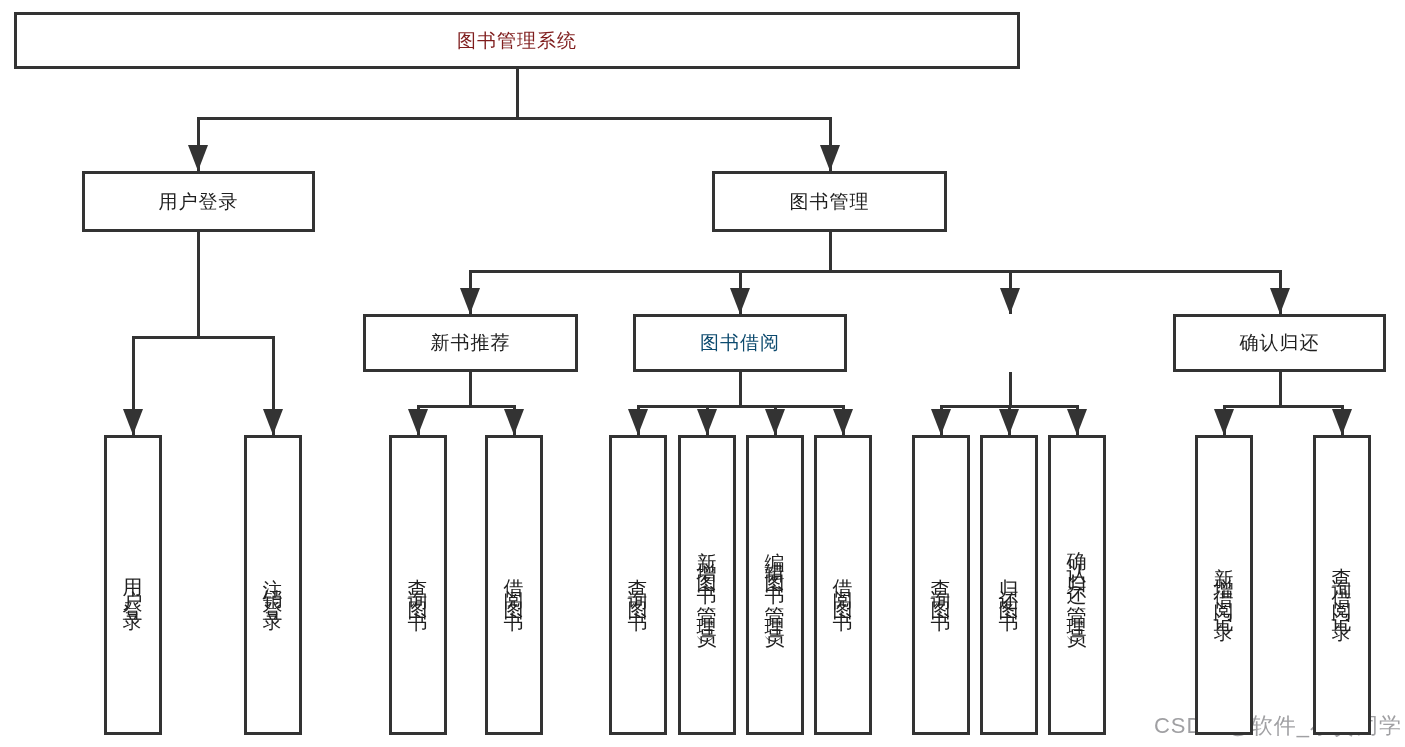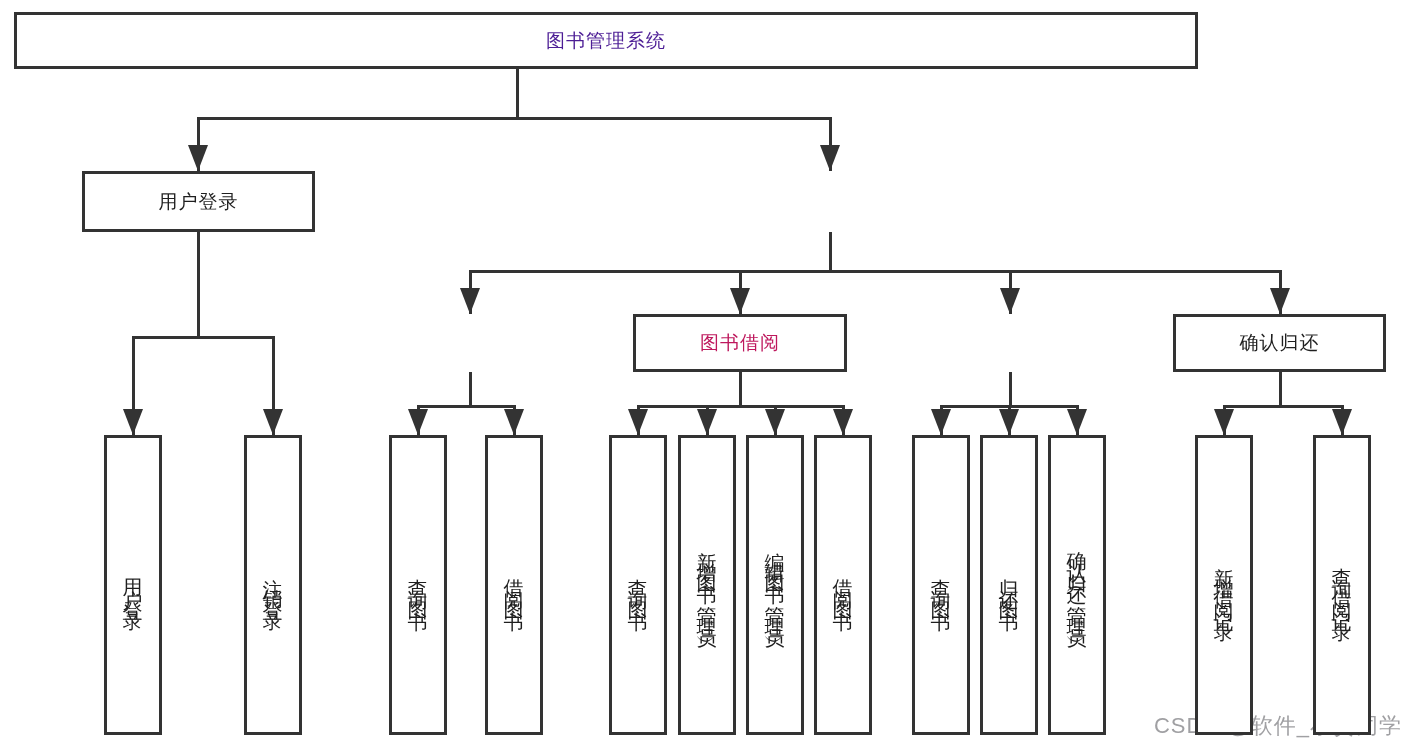--- a/index.html
+++ b/index.html
@@ -103,23 +103,25 @@
     <div class="arrow" style="left: 504px; top: 409px; border-top-color: rgb(51, 51, 51);"></div>
     <div class="arrow" style="left: 628px; top: 409px; border-top-color: rgb(51, 51, 51);"></div>
     <div class="arrow" style="left: 697px; top: 409px; border-top-color: rgb(51, 51, 51);"></div>
     <div class="arrow" style="left: 765px; top: 409px; border-top-color: rgb(51, 51, 51);"></div>
     <div class="arrow" style="left: 833px; top: 409px; border-top-color: rgb(51, 51, 51);"></div>
     <div class="arrow" style="left: 931px; top: 409px; border-top-color: rgb(51, 51, 51);"></div>
     <div class="arrow" style="left: 999px; top: 409px; border-top-color: rgb(51, 51, 51);"></div>
     <div class="arrow" style="left: 1067px; top: 409px; border-top-color: rgb(51, 51, 51);"></div>
     <div class="arrow" style="left: 1214px; top: 409px; border-top-color: rgb(51, 51, 51);"></div>
     <div class="arrow" style="left: 1332px; top: 409px; border-top-color: rgb(51, 51, 51);"></div>
-    <div class="node horizontal" style="left: 14px; top: 12px; width: 1184px; height: 57px; border-color: rgb(51, 51, 51); color: #4c1d95;">图书管理系统</div>
+    <div class="node horizontal" style="left: 14px; top: 12px; width: 1006px; height: 57px; border-color: rgb(51, 51, 51); color: #7f1d1d;">图书管理系统</div>
     <div class="node horizontal" style="left: 82px; top: 171px; width: 233px; height: 61px; border-color: rgb(51, 51, 51); color: rgb(31, 31, 31);">用户登录</div>
-    <div class="node horizontal" style="left: 633px; top: 314px; width: 214px; height: 58px; border-color: rgb(51, 51, 51); color: #be185d;">图书借阅</div>
+    <div class="node horizontal" style="left: 712px; top: 171px; width: 235px; height: 61px; border-color: rgb(51, 51, 51); color: rgb(31, 31, 31);">图书管理</div>
+    <div class="node horizontal" style="left: 363px; top: 314px; width: 215px; height: 58px; border-color: rgb(51, 51, 51); color: rgb(31, 31, 31);">新书推荐</div>
+    <div class="node horizontal" style="left: 633px; top: 314px; width: 214px; height: 58px; border-color: rgb(51, 51, 51); color: #0c4a6e;">图书借阅</div>
     <div class="node horizontal" style="left: 1173px; top: 314px; width: 213px; height: 58px; border-color: rgb(51, 51, 51); color: rgb(31, 31, 31);">确认归还</div>
     <div class="node vertical" style="left: 104px; top: 435px; width: 58px; height: 300px; border-color: rgb(51, 51, 51); color: rgb(31, 31, 31);">用户登录</div>
     <div class="node vertical" style="left: 244px; top: 435px; width: 58px; height: 300px; border-color: rgb(51, 51, 51); color: rgb(31, 31, 31);">注销登录</div>
     <div class="node vertical" style="left: 389px; top: 435px; width: 58px; height: 300px; border-color: rgb(51, 51, 51); color: rgb(31, 31, 31);">查询图书</div>
     <div class="node vertical" style="left: 485px; top: 435px; width: 58px; height: 300px; border-color: rgb(51, 51, 51); color: rgb(31, 31, 31);">借阅图书</div>
     <div class="node vertical" style="left: 609px; top: 435px; width: 58px; height: 300px; border-color: rgb(51, 51, 51); color: rgb(31, 31, 31);">查询图书</div>
     <div class="node vertical" style="left: 678px; top: 435px; width: 58px; height: 300px; border-color: rgb(51, 51, 51); color: rgb(31, 31, 31);">新增图书（管理员）</div>
     <div class="node vertical" style="left: 746px; top: 435px; width: 58px; height: 300px; border-color: rgb(51, 51, 51); color: rgb(31, 31, 31);">编辑图书（管理员）</div>
     <div class="node vertical" style="left: 814px; top: 435px; width: 58px; height: 300px; border-color: rgb(51, 51, 51); color: rgb(31, 31, 31);">借阅图书</div>
     <div class="node vertical" style="left: 912px; top: 435px; width: 58px; height: 300px; border-color: rgb(51, 51, 51); color: rgb(31, 31, 31);">查询图书</div>

